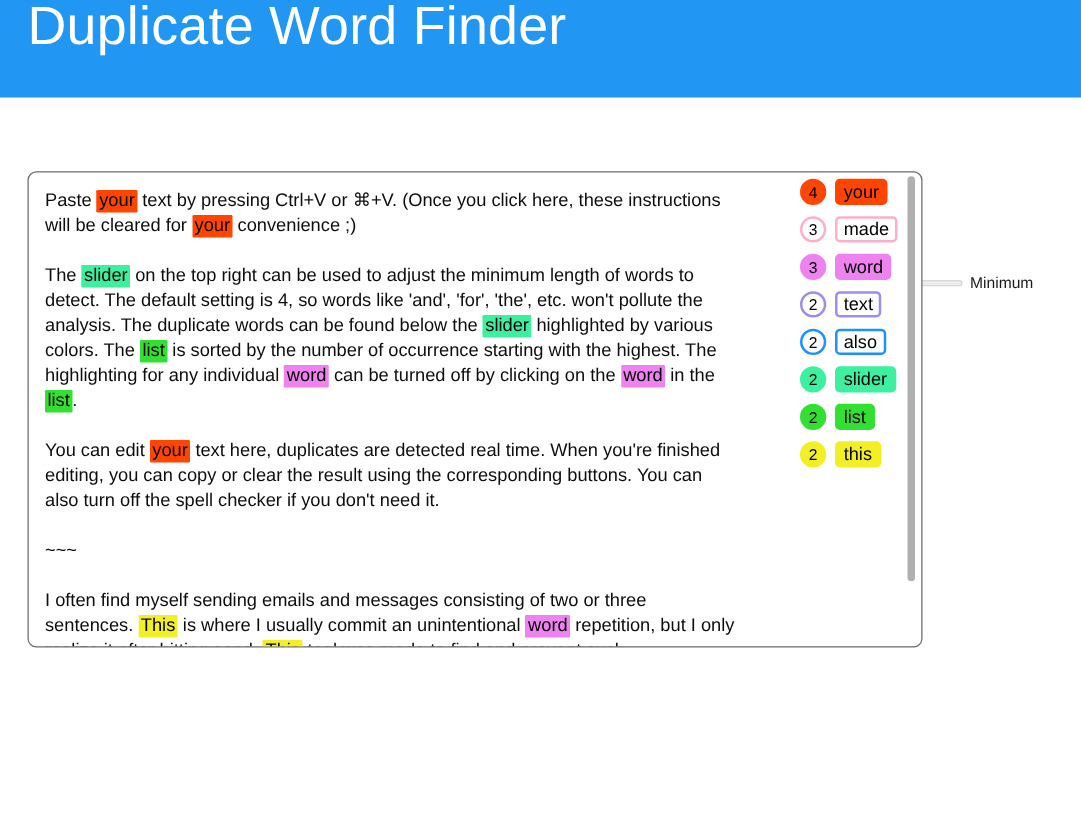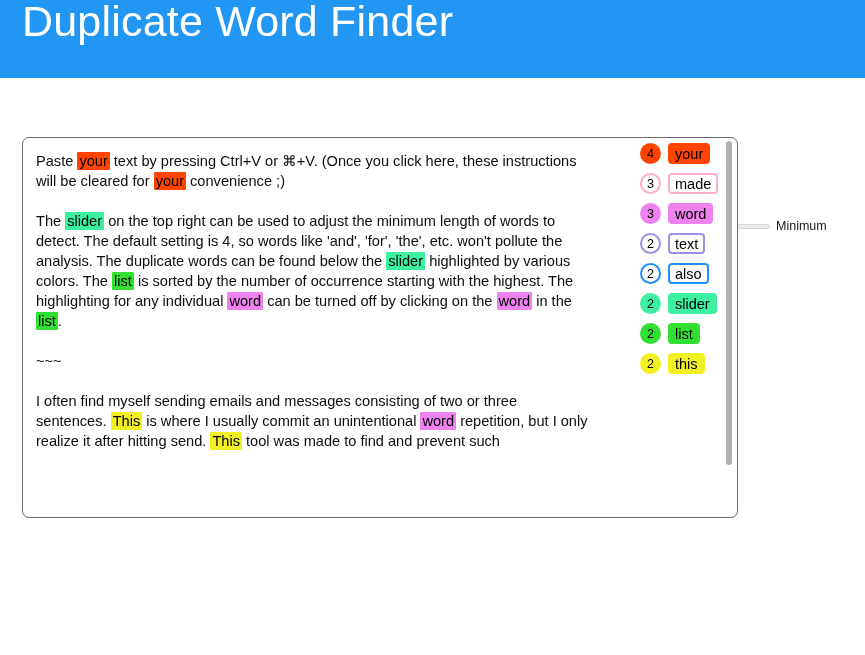--- a/index.html
+++ b/index.html
@@ -269,20 +269,21 @@
     <span id="slider-minimum-label">Minimum</span>
     <span id="slider-caption">Word Length: 4</span>
   </div>
 
 </div>
 
 <div id="editor-area">
   <div id="editor-content">
       <p>Paste <mark class="hl-your">your</mark> text by pressing Ctrl+V or ⌘+V. (Once you click here, these instructions will be cleared for <mark class="hl-your">your</mark> convenience ;)</p>
       <p>The <mark class="hl-slider">slider</mark> on the top right can be used to adjust the minimum length of words to detect. The default setting is 4, so words like 'and', 'for', 'the', etc. won't pollute the analysis. The duplicate words can be found below the <mark class="hl-slider">slider</mark> highlighted by various colors. The <mark class="hl-list">list</mark> is sorted by the number of occurrence starting with the highest. The highlighting for any individual <mark class="hl-word">word</mark> can be turned off by clicking on the <mark class="hl-word">word</mark> in the <mark class="hl-list">list</mark>.</p>
+      <p>You can edit <mark class="hl-your">your</mark> text here, duplicates are detected real time. When you're finished editing, you can copy or clear the result using the corresponding buttons. You can also turn off the spell checker if you don't need it.</p>
       <p>~~~</p>
       <p>I often find myself sending emails and messages consisting of two or three sentences. <mark class="hl-this">This</mark> is where I usually commit an unintentional <mark class="hl-word">word</mark> repetition, but I only realize it after hitting send. <mark class="hl-this">This</mark> tool was made to find and prevent such</p>
     </div>
   <div id="editor-scrollbar">
     <div id="editor-scrollbar-thumb"></div>
   </div>
 </div>
 
 <div id="word-list">
     <div class="word-row">

